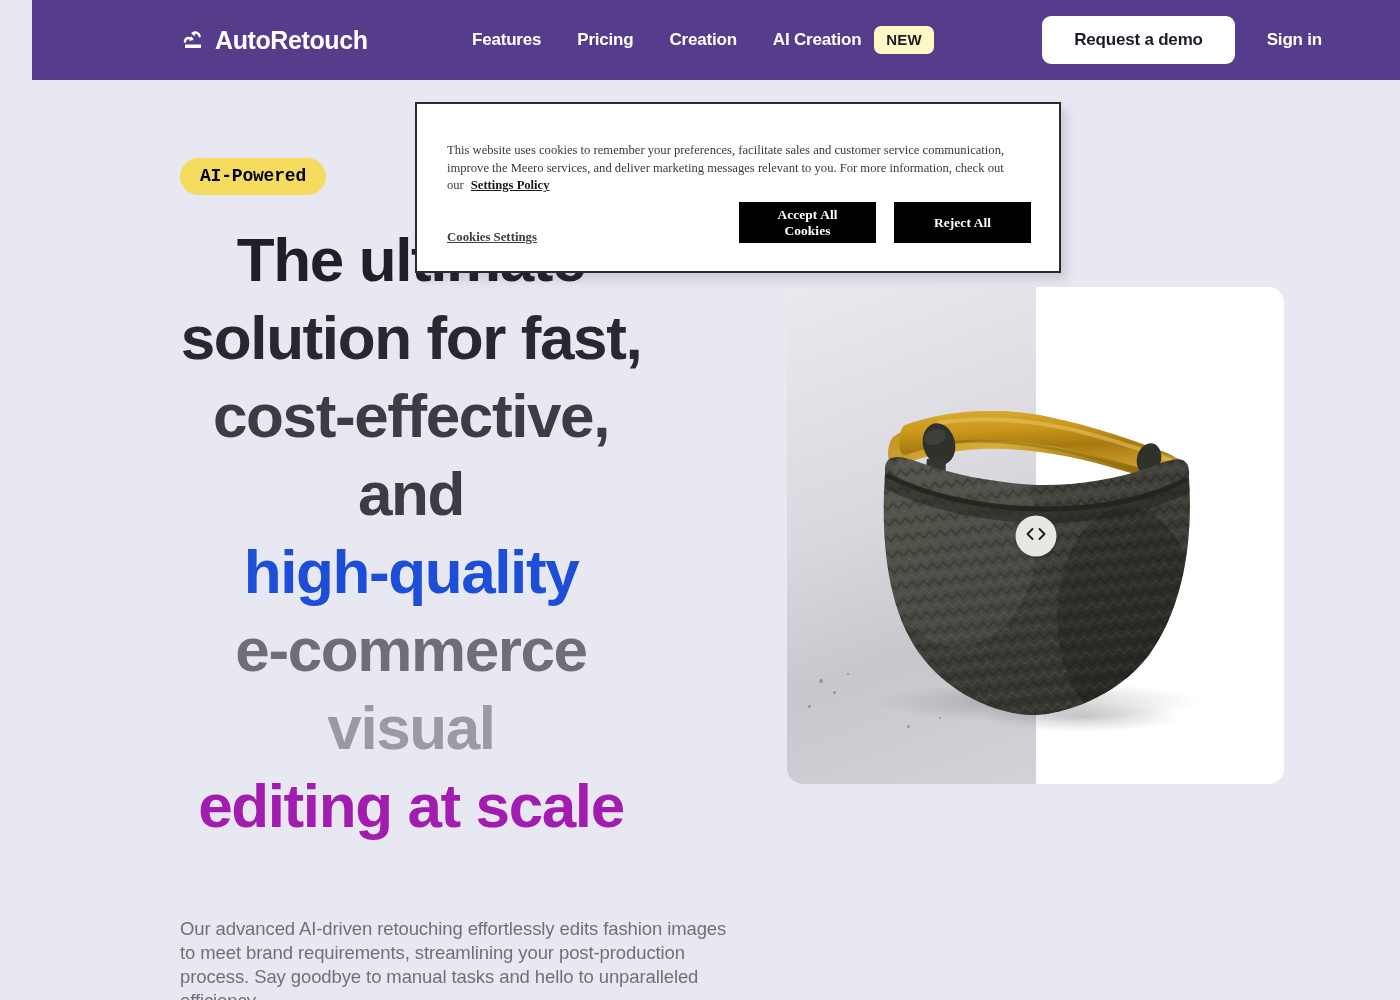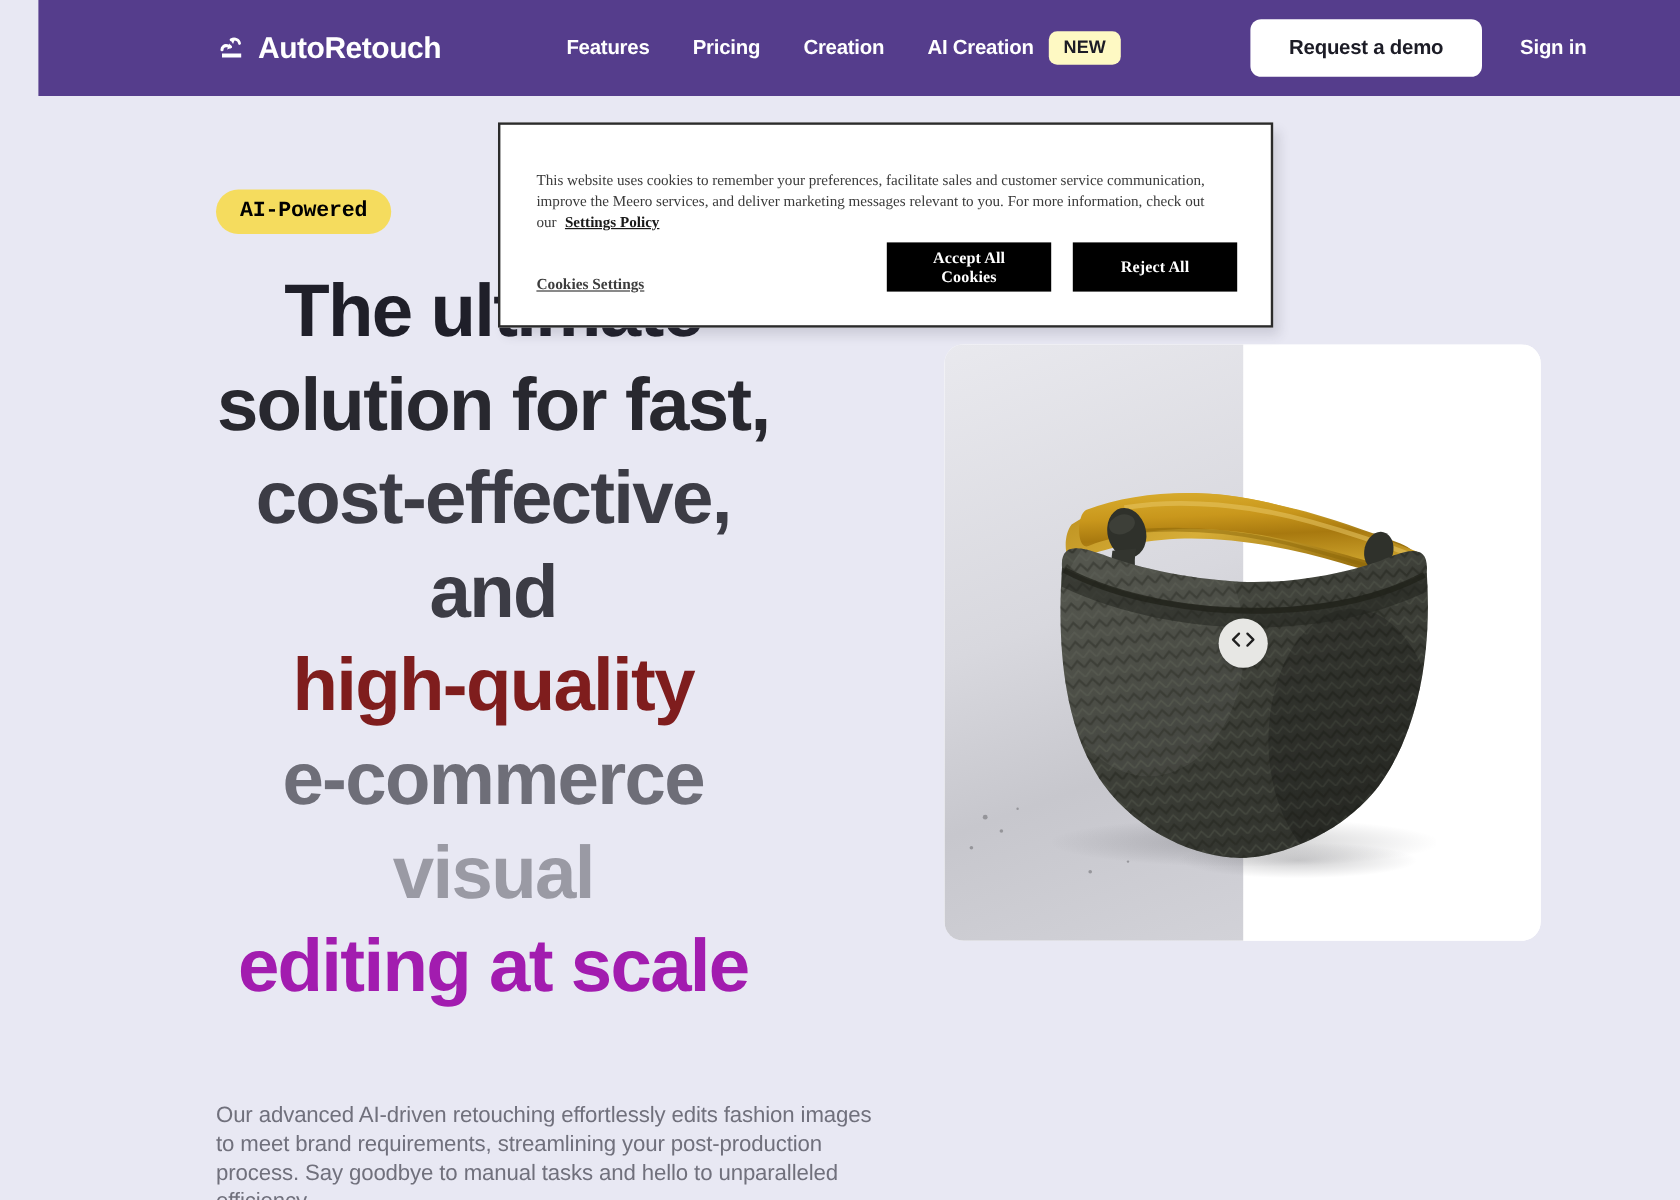--- a/index.html
+++ b/index.html
@@ -76,21 +76,21 @@
   .headline {
     margin-top: 26px;
     font-size: 62px; font-weight: 700;
     line-height: 78px; text-align: center;
     letter-spacing: -1.4px;
     width: 462px;
   }
   .hl-1 { color: #1f1f29; display: block; }
   .hl-2 { color: #28282f; display: block; }
   .hl-3 { color: #3c3c45; display: block; }
-  .hl-4 { color: #7f1d1d; display: block; }
+  .hl-4 { color: #1d4ed8; display: block; }
   .hl-5 { color: #6e6e78; display: block; }
   .hl-5b { color: #9a9aa4; }
   .hl-6 { color: #a21caf; display: block; }
 
   .body-copy {
     margin-top: 72px; width: 552px;
     font-size: 18.5px; line-height: 24px;
     color: #70707c; letter-spacing: -0.1px;
   }
 

